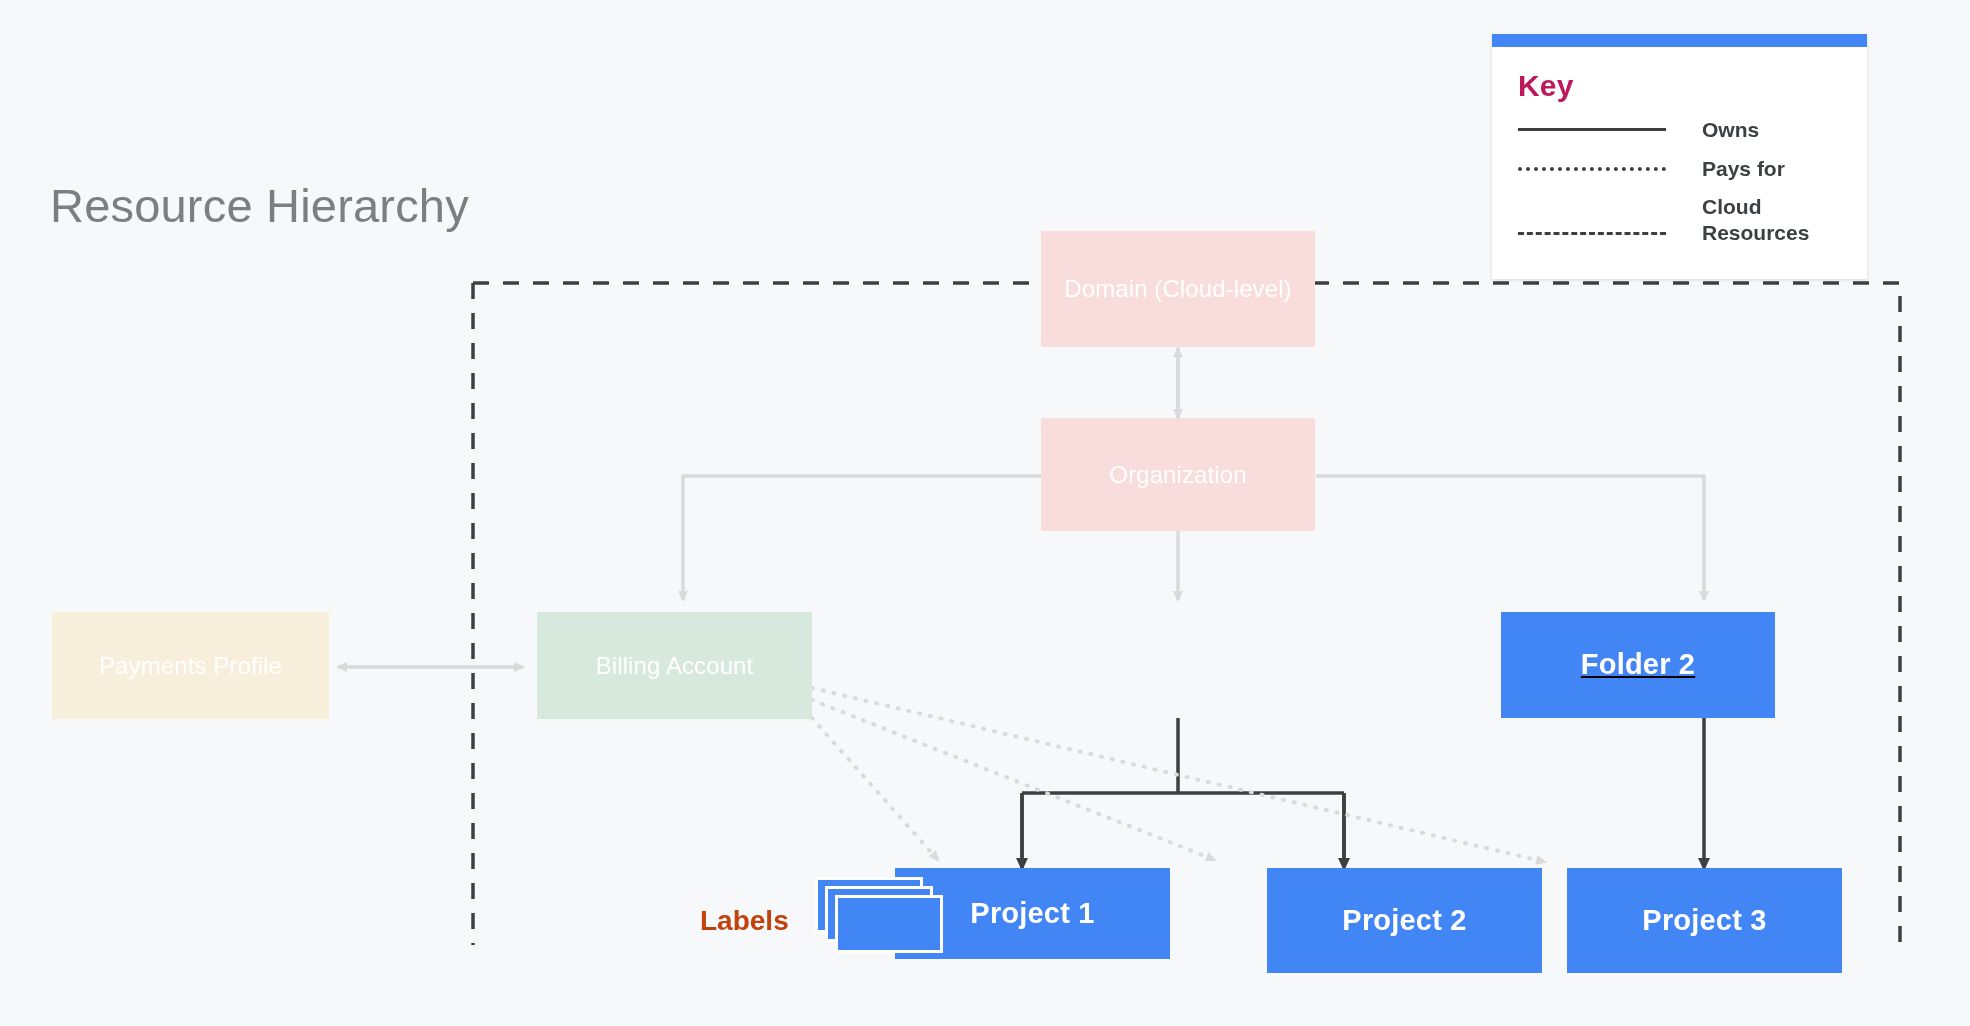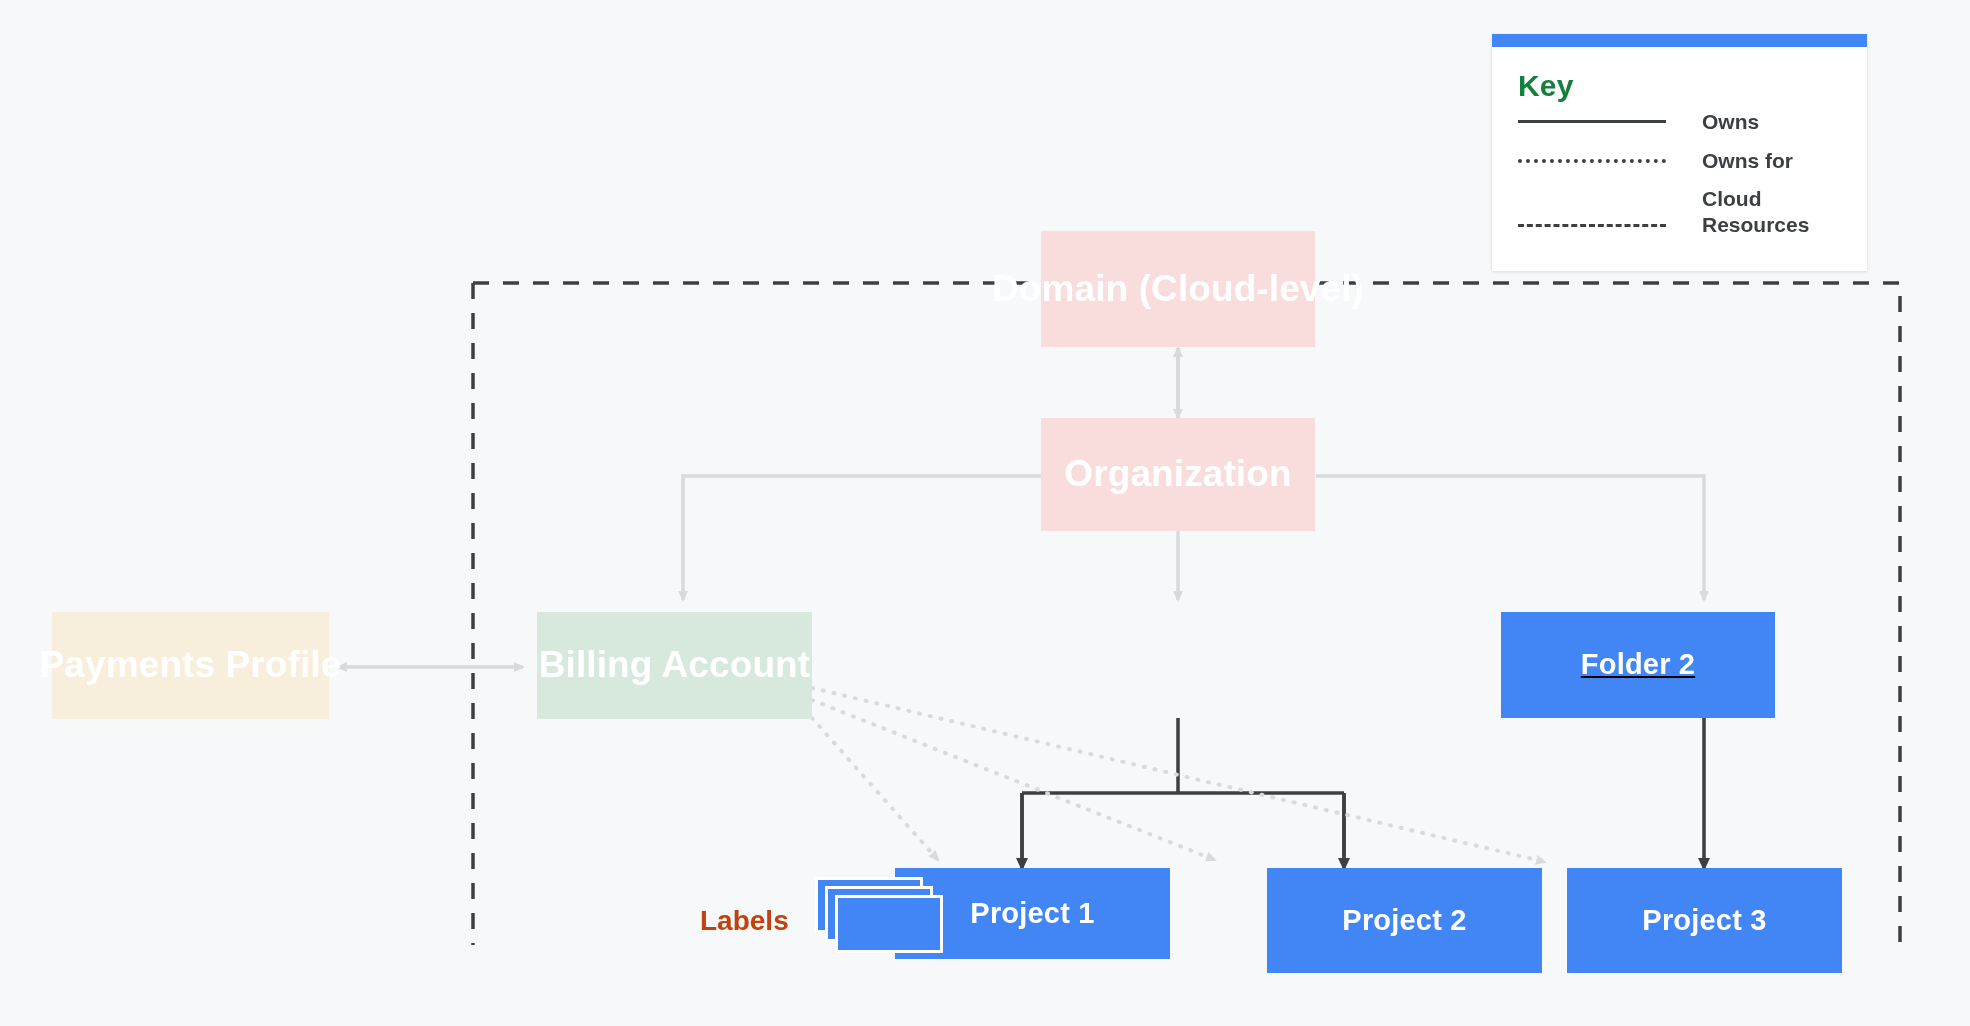--- a/index.html
+++ b/index.html
@@ -35,22 +35,22 @@
     display: block;
     white-space: nowrap;
   }
   .pink  { background: #f9dcdc; }
   .green { background: #d7e9dd; }
   .cream { background: #f7efdc; }
   .blue  { background: #4285f4; }
 
   .light-text .node-label {
     color: #ffffff;
-    font-size: 37px;
-    font-weight: 700;
+    font-size: 24px;
+    font-weight: 400;
     letter-spacing: 0.1px;
   }
   .bold-text .node-label {
     color: #ffffff;
     font-size: 29px;
     font-weight: 700;
     letter-spacing: 0.2px;
   }
 
   #page-title {
@@ -104,22 +104,22 @@
     height: 13px;
     background: #4285f4;
     width: 100%;
   }
   #key-card .key-body {
     padding: 22px 26px 20px 26px;
   }
   #key-title {
     font-size: 30px;
     font-weight: 700;
-    color: #15803d;
-    margin: 0 0 6px 0;
+    color: #be185d;
+    margin: 0 0 14px 0;
     letter-spacing: 0.2px;
   }
   .key-row {
     display: flex;
     align-items: flex-start;
     margin-bottom: 13px;
   }
   .key-row:last-child { margin-bottom: 14px; align-items: flex-end; }
   .key-sample {
     width: 148px;
@@ -144,20 +144,21 @@
     color: #3c4043;
     line-height: 1.22;
     padding-left: 36px;
   }
 </style>
 </head>
 <body>
 
 <div id="stage">
 
+  <div id="page-title">Resource Hierarchy</div>
 
   <svg id="edges" viewBox="0 0 1970 1026">
     <defs>
       <marker id="arrow-light" markerWidth="12" markerHeight="12" refX="9" refY="5" orient="auto" markerUnits="userSpaceOnUse">
         <path d="M0,0 L11,5 L0,10 z" fill="#d8dadd"></path>
       </marker>
       <marker id="arrow-light-rev" markerWidth="12" markerHeight="12" refX="2" refY="5" orient="auto" markerUnits="userSpaceOnUse">
         <path d="M11,0 L0,5 L11,10 z" fill="#d8dadd"></path>
       </marker>
       <marker id="arrow-dark" markerWidth="14" markerHeight="14" refX="10" refY="6" orient="auto" markerUnits="userSpaceOnUse">
@@ -236,21 +237,21 @@
       <div class="key-row">
         <span class="key-sample solid">
             <i></i>
           </span>
         <span class="key-label">Owns</span>
       </div>
       <div class="key-row">
         <span class="key-sample dotted">
             <i></i>
           </span>
-        <span class="key-label">Owns for</span>
+        <span class="key-label">Pays for</span>
       </div>
       <div class="key-row">
         <span class="key-sample dashed">
             <i></i>
           </span>
         <span class="key-label">Cloud Resources</span>
       </div>
     </div>
   </div>
 

